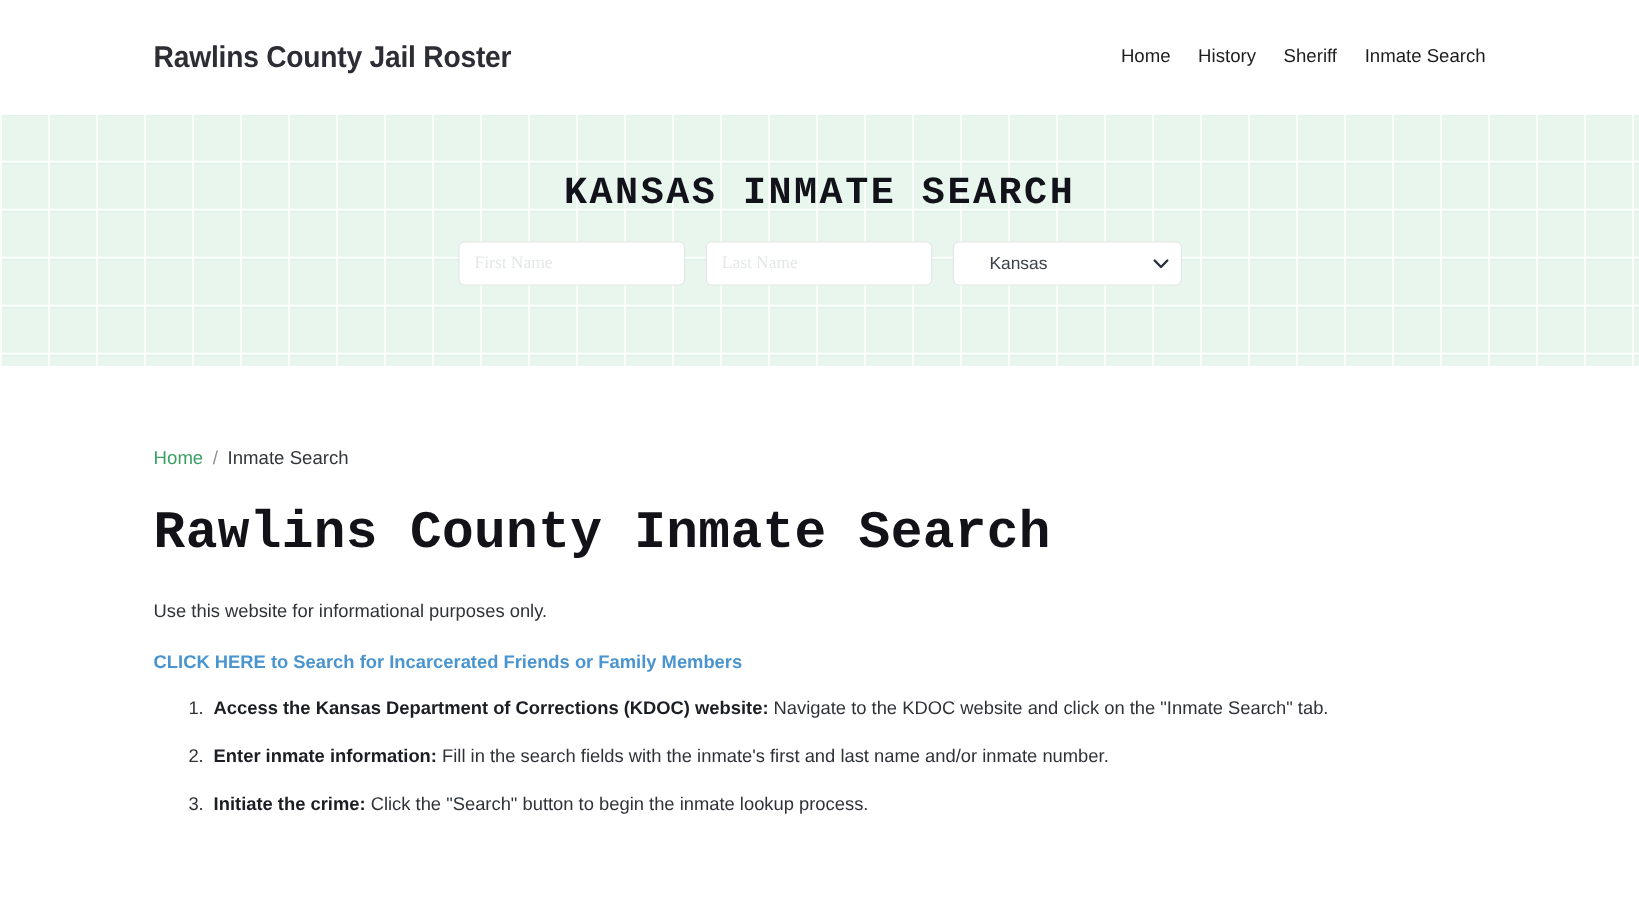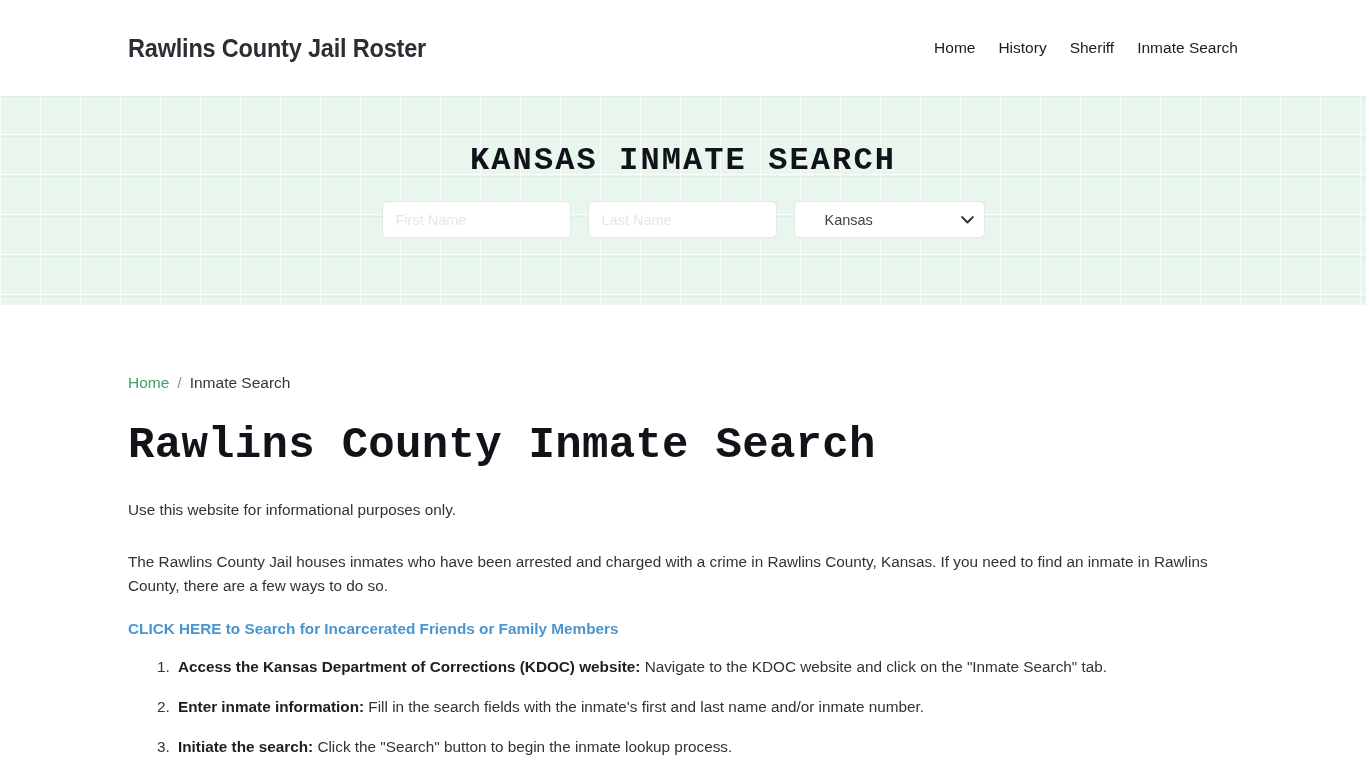--- a/index.html
+++ b/index.html
@@ -80,21 +80,21 @@
     gap: 17px;
   }
   .search-form input[type="text"] {
     width: 189px;
     height: 37px;
     border: 1px solid #e2e8e5;
     border-radius: 5px;
     background: #ffffff;
     padding: 6px 13px;
     font-size: 14.5px;
-    font-family: Liberation Sans, sans-serif;
+    font-family: Liberation Serif, serif;
     color: #333;
     outline: none;
   }
   .search-form input[type="text"]::placeholder {
     color: #e3e8e6;
   }
   .select-wrap {
     position: relative;
     width: 191px;
     height: 37px;
@@ -232,29 +232,28 @@
 
   <div class="breadcrumb">
     <a href="#">Home</a>
     <span class="sep">/</span>
     <span>Inmate Search</span>
   </div>
 
   <h2 class="page-title">Rawlins County Inmate Search</h2>
 
   <p class="body-text">Use this website for informational purposes only.</p>
-  <p class="body-text">The Rawlins County Jail houses inmates who have been arrested and charged with a crime in Rawlins County, Kansas. If you need to find an inmate in Rawlins County, there are a few ways to do so.</p>
 
   <a class="cta-link" href="#">CLICK HERE to Search for Incarcerated Friends or Family Members</a>
 
   <ol class="steps">
     <li>
       <b>Access the Kansas Department of Corrections (KDOC) website:</b><span> Navigate to the KDOC website and click on the "Inmate Search" tab.</span>
     </li>
     <li>
       <b>Enter inmate information:</b><span> Fill in the search fields with the inmate's first and last name and/or inmate number.</span>
     </li>
     <li>
-      <b>Initiate the search:</b><span> Click the "Search" button to begin the inmate lookup process.</span>
+      <b>Initiate the crime:</b><span> Click the "Search" button to begin the inmate lookup process.</span>
     </li>
   </ol>
 
 </main>
 
 </body></html>

